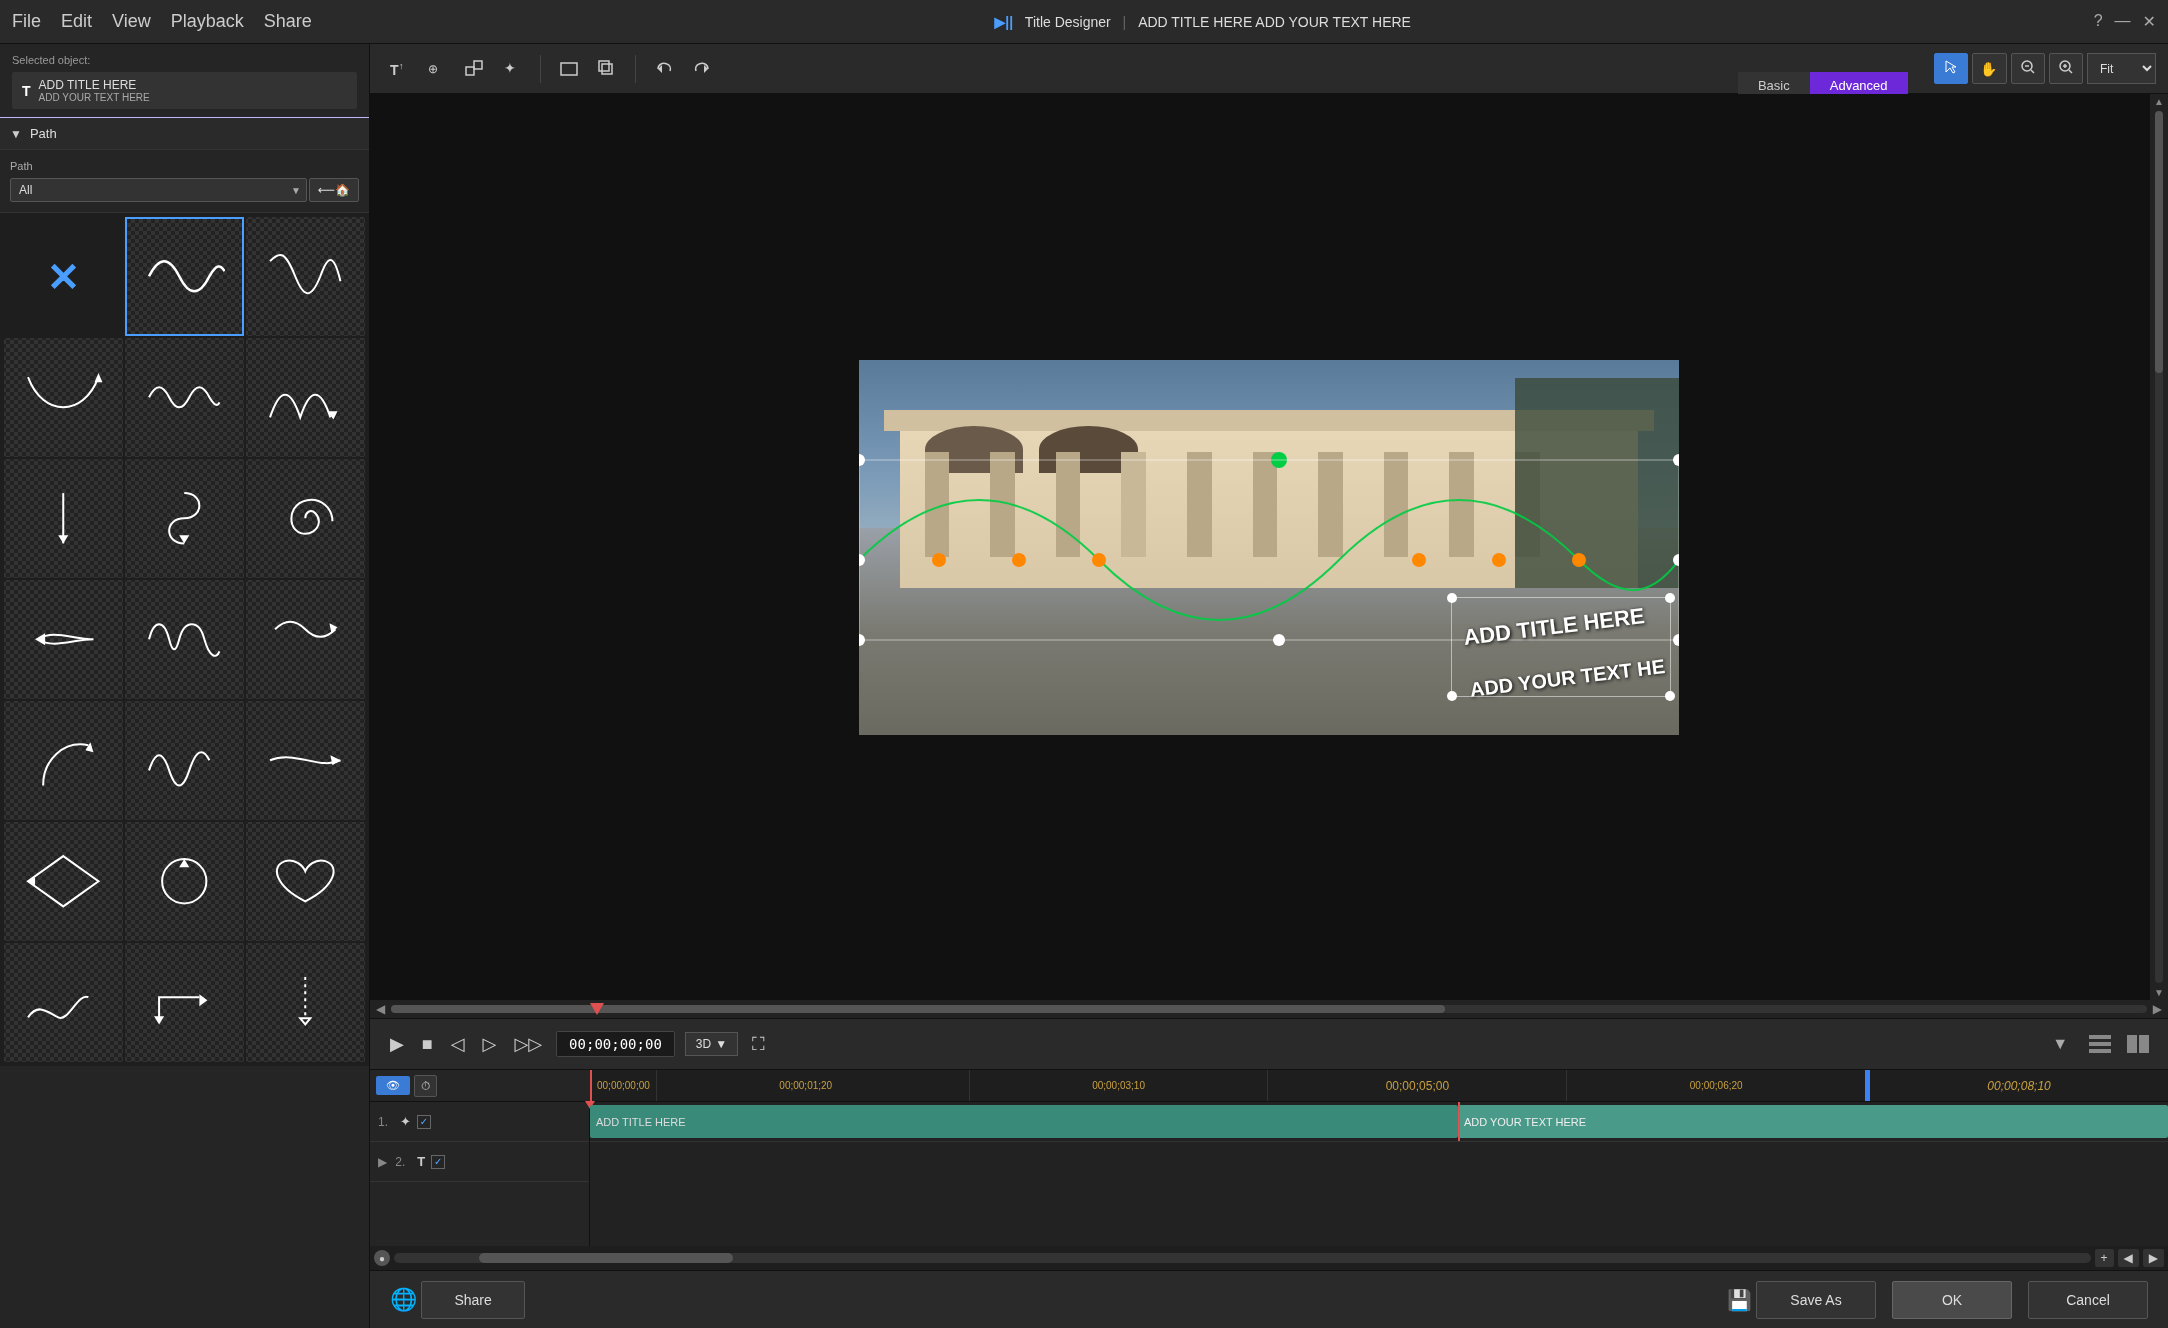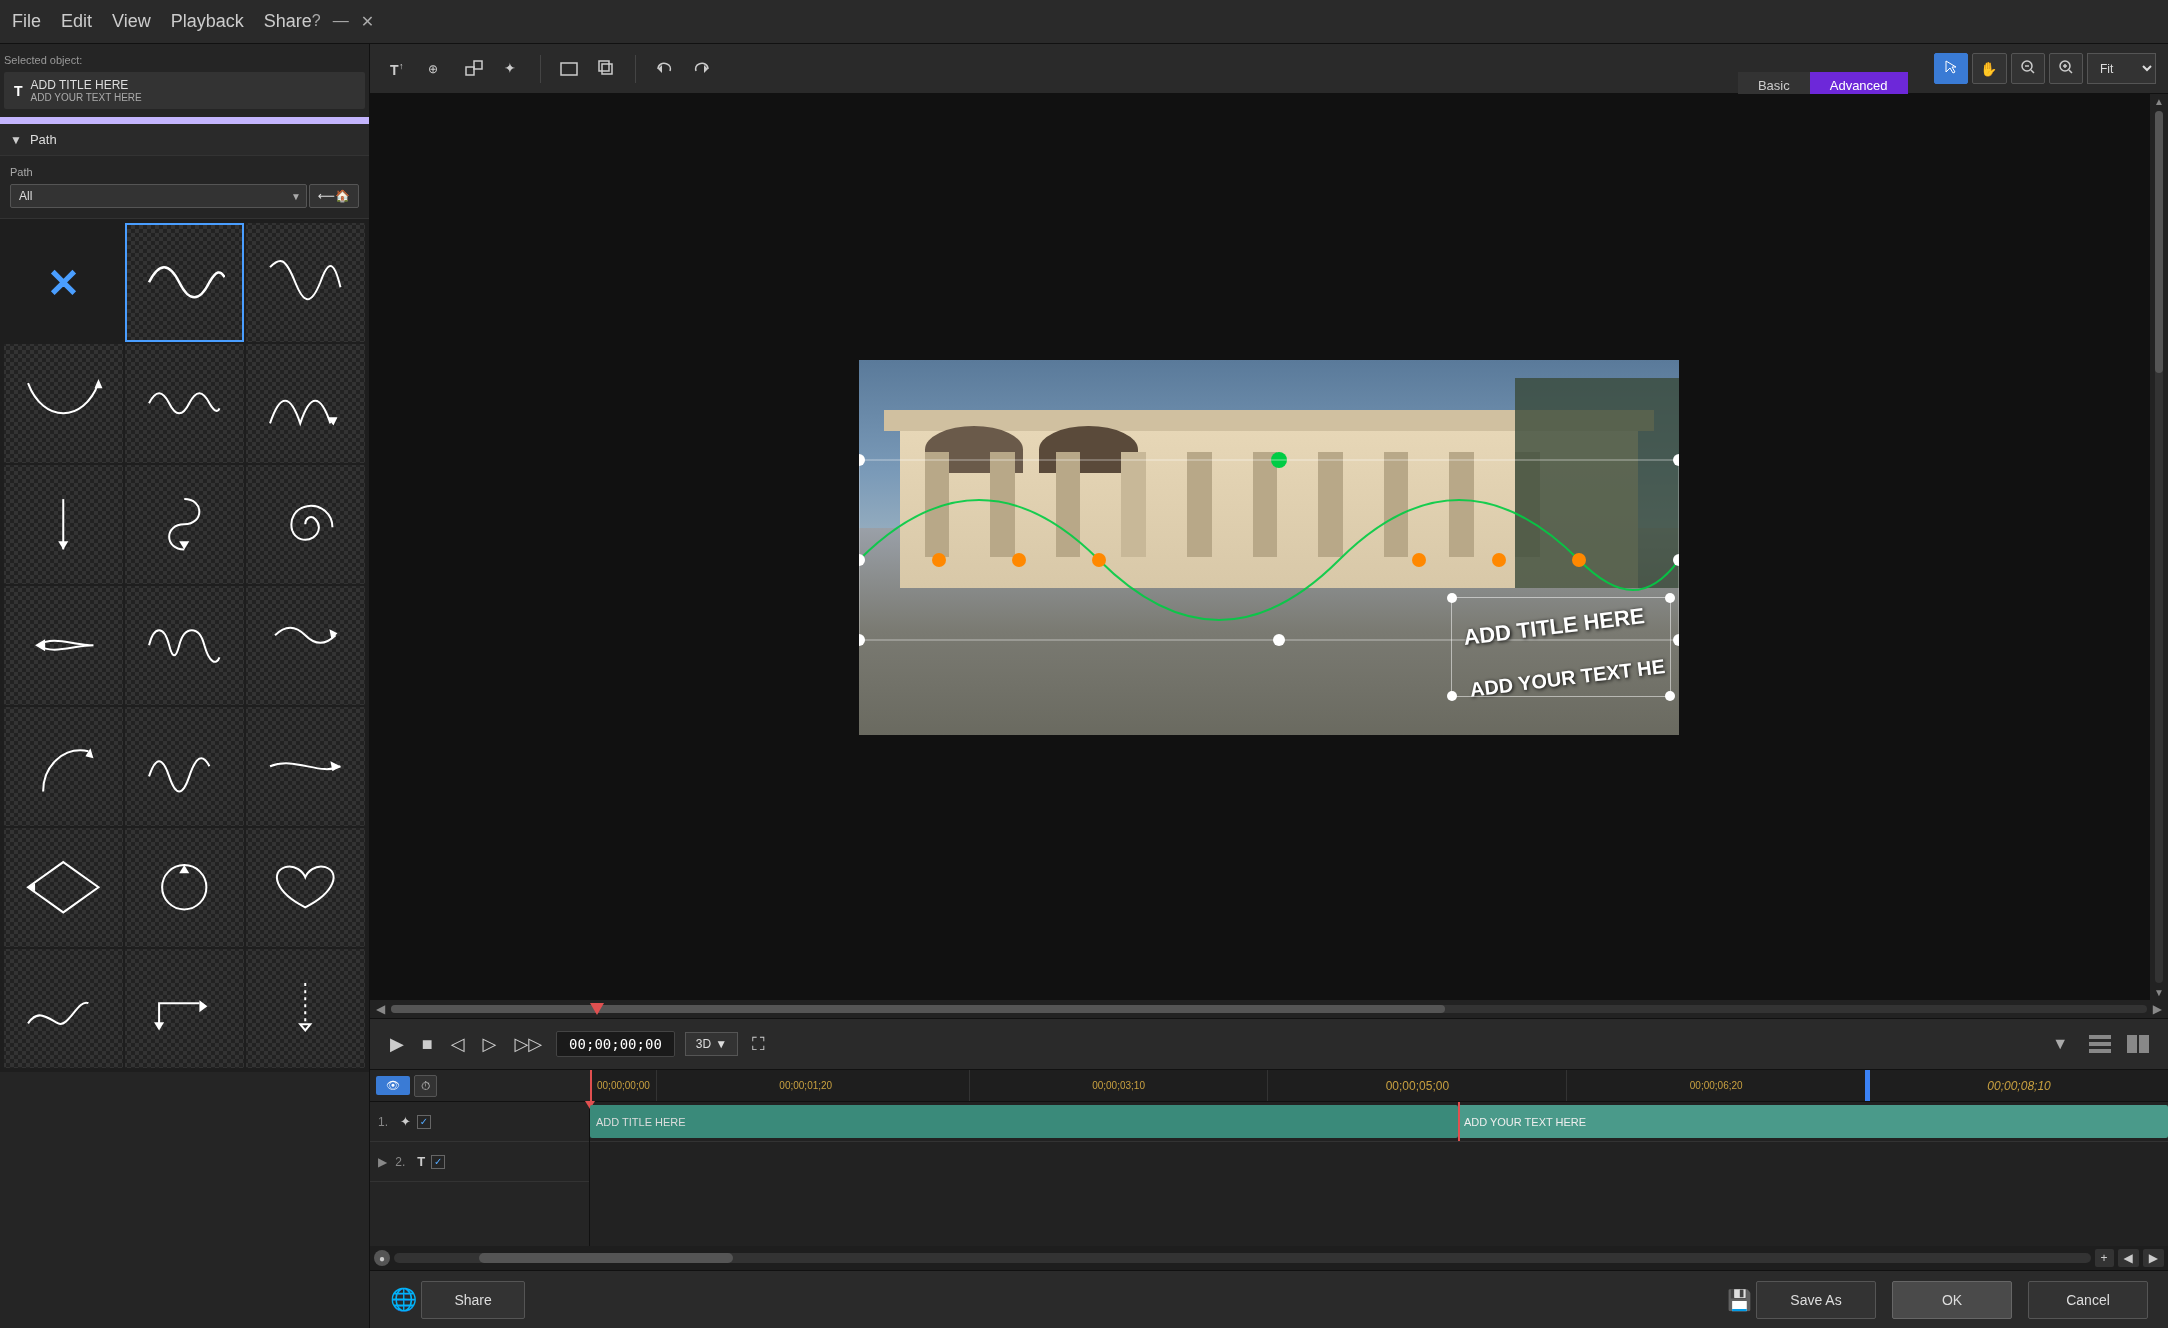--- a/index.html
+++ b/index.html
@@ -62,22 +62,22 @@
       width: 370px;
       background: #252525;
       display: flex;
       flex-direction: column;
       border-right: 1px solid #111;
       flex-shrink: 0;
     }
 
     
     #selected-object {
-      padding: 10px 4px 8px;
-      border-bottom: 7px solid #c4b5fd;
+      padding: 10px 12px 8px;
+      border-bottom: 1px solid #c4b5fd;
     }
     #selected-object .label {
       font-size: 11px;
       color: #999;
       margin-bottom: 6px;
     }
     #selected-object .object-item {
       background: #333;
       padding: 6px 10px;
       display: flex;
@@ -617,20 +617,26 @@
 </head>
 <body>
 
 <div id="title-bar">
   <div class="menu-items">
     <span>File</span>
     <span>Edit</span>
     <span>View</span>
     <span>Playback</span>
     <span>Share</span>
+  </div>
+  <div class="title-center">
+    <span class="title-logo">▶||</span>
+    <span>Title Designer</span>
+    <span style="color:#666; margin: 0 8px;"> | </span>
+    <span>ADD TITLE HERE ADD YOUR TEXT HERE</span>
   </div>
   <div class="win-controls">
     <span>?</span>
     <span>—</span>
     <span>✕</span>
   </div>
 </div>
 
 <div id="main-layout">
 

